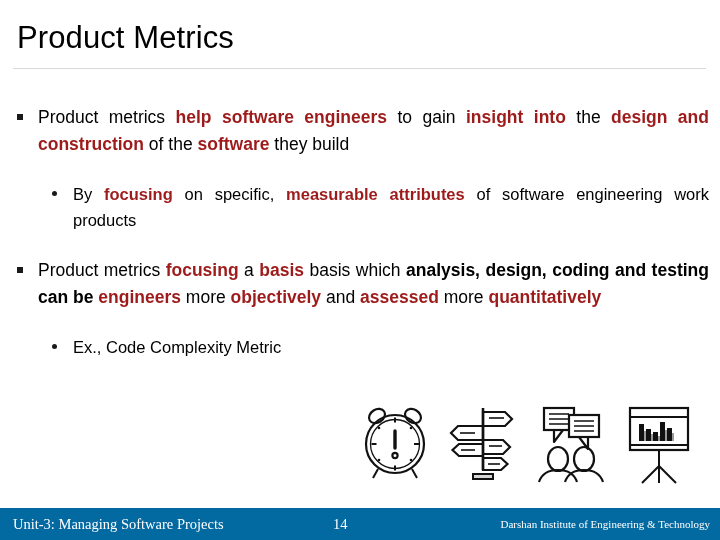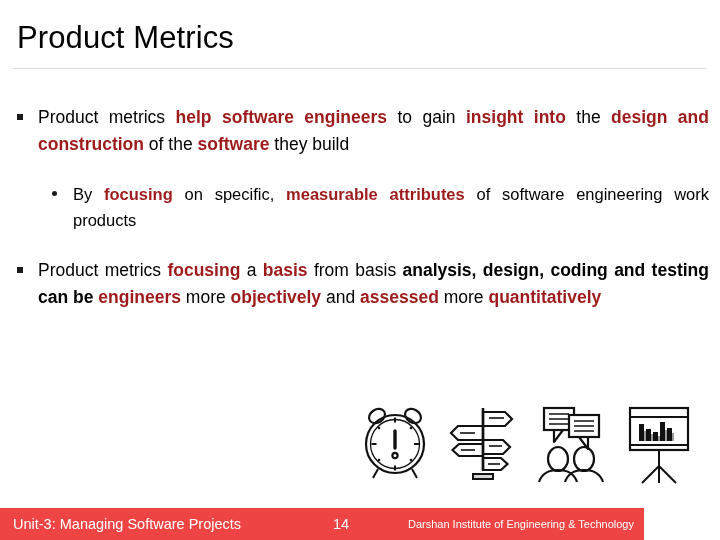--- a/index.html
+++ b/index.html
@@ -120,24 +120,25 @@
     width: 86px;
     height: 90px;
   }
   .icon-cell svg { display: block; }
 
   
   .footer {
     position: absolute;
     left: 0;
     bottom: 0;
-    width: 644px;
+    width: 720px;
     height: 32px;
-    background: #ef4444;
+    background: #0369a1;
     color: #ffffff;
+    font-family: Liberation Serif, serif;
   }
   .footer-left {
     position: absolute;
     left: 13px;
     top: 7px;
     font-size: 14.5px;
     line-height: 18px;
     white-space: nowrap;
   }
   .footer-page {
@@ -174,24 +175,28 @@
   <div class="lvl2">
     <span class="marker"><i></i></span>
     <span class="txt">
       <span>By </span><span class="r">focusing</span><span> on specific, </span><span class="r">measurable attributes</span><span> of software engineering work products</span>
     </span>
   </div>
 
   <div class="lvl1">
     <span class="marker"><i></i></span>
     <span class="txt">
-      <span>Product metrics </span><span class="r">focusing</span><span> a </span><span class="r">basis</span><span> from basis </span><span class="kb">analysis, design, coding and testing can be </span><span class="r">engineers</span><span> more </span><span class="r">objectively</span><span> and </span><span class="r">assessed</span><span> more </span><span class="r">quantitatively</span>
+      <span>Product metrics </span><span class="r">focusing</span><span> a </span><span class="r">basis</span><span> basis which </span><span class="kb">analysis, design, coding and testing can be </span><span class="r">engineers</span><span> more </span><span class="r">objectively</span><span> and </span><span class="r">assessed</span><span> more </span><span class="r">quantitatively</span>
     </span>
   </div>
 
+  <div class="lvl2 nostretch">
+    <span class="marker"><i></i></span>
+    <span class="txt">Ex., Code Complexity Metric</span>
+  </div>
 
 </div>
 
 <div class="icon-strip">
 
   <div class="icon-cell" style="left:0px;">
     <svg width="86" height="90" viewBox="0 0 86 90" fill="none" stroke="#111" stroke-width="2.2">
       <circle cx="43" cy="46" r="29"></circle>
       <circle cx="43" cy="46" r="24.5" stroke-width="1.3"></circle>
       <ellipse cx="25" cy="18" rx="8.5" ry="6.5" transform="rotate(-32 25 18)"></ellipse>

